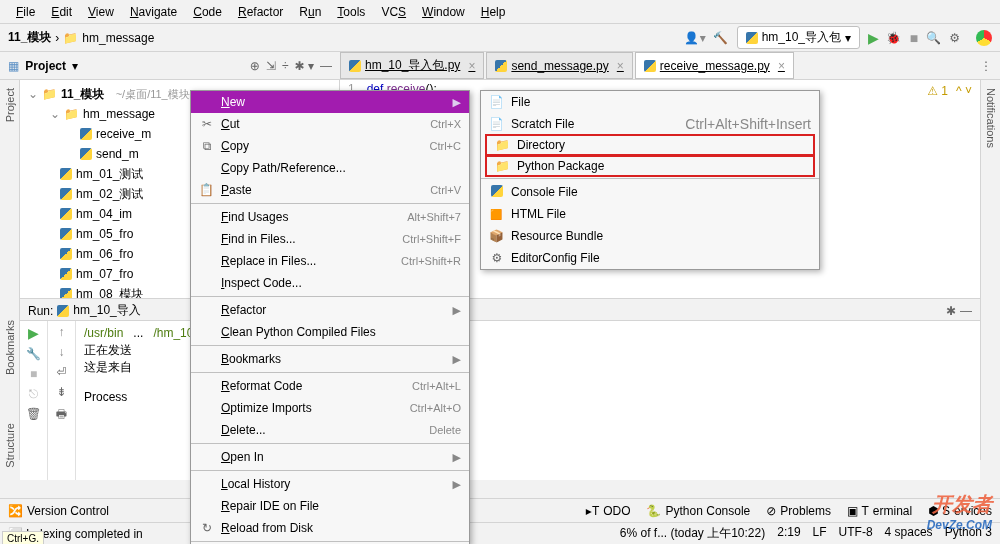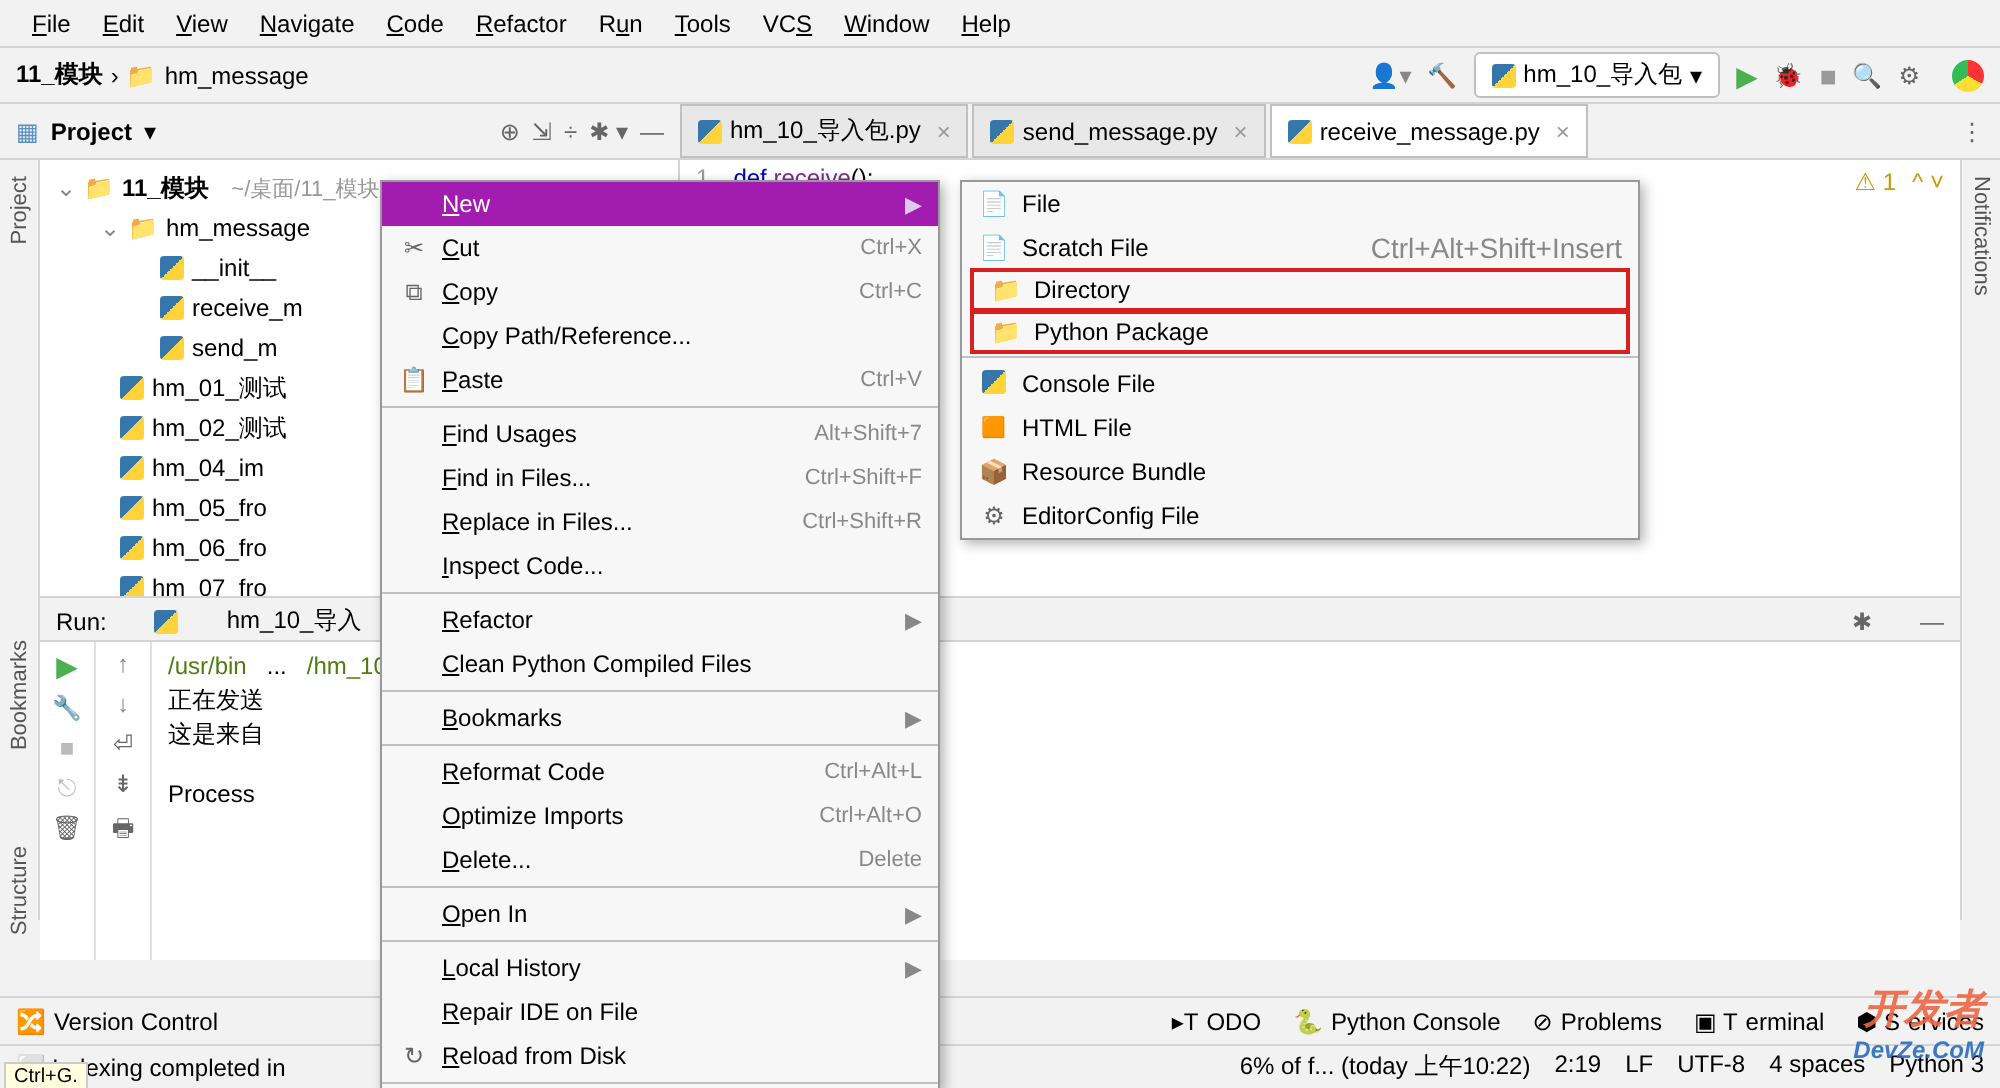--- a/index.html
+++ b/index.html
@@ -12,21 +12,21 @@
 .folder-icn { color: #5a8fc4; }
 .toolbar1 .right { margin-left: auto; display: flex; align-items: center; gap: 8px; }
 .run-cfg { background: #fff; border: 1px solid #c0c0c0; padding: 2px 8px; border-radius: 3px; display: flex; align-items: center; gap: 4px; }
 .play { color: #4caf50; font-size: 14px; }
 .stop { color: #999; font-size: 14px; }
 .gear { color: #666; }
 .toolbar2 { height: 28px; display: flex; align-items: center; border-bottom: 1px solid #d4d4d4; }
 .proj-hdr { display: flex; align-items: center; gap: 6px; padding: 0 8px; width: 340px; }
 .proj-hdr .right { margin-left: auto; display: flex; gap: 6px; color: #666; }
 .tabs { display: flex; gap: 2px; }
-.tab { padding: 4px 8px; display: flex; align-items: center; gap: 4px; background: #e8e8e8; border: 1px solid #c0c0c0; }
+.tab { padding: 4px 8px; display: flex; align-items: center; gap: 4px; background: #e8e8e8; border: 1px solid #c0c0c0; text-decoration: underline; }
 .tab.active { background: #fff; }
 .tab .close { color: #999; margin-left: 4px; }
 .py-icn { display: inline-block; width: 12px; height: 12px; background: linear-gradient(135deg, #3776ab 50%, #ffd43b 50%); border-radius: 2px; }
 .main { display: flex; height: 380px; }
 .sidebar-l { width: 20px; background: #f2f2f2; border-right: 1px solid #d4d4d4; display: flex; flex-direction: column; align-items: center; padding-top: 4px; gap: 40px; }
 .sidebar-l .vtab { writing-mode: vertical-lr; transform: rotate(180deg); font-size: 11px; color: #555; padding: 4px 0; cursor: pointer; }
 .sidebar-r { width: 20px; background: #f2f2f2; border-left: 1px solid #d4d4d4; display: flex; flex-direction: column; align-items: center; padding-top: 4px; }
 .sidebar-r .vtab { writing-mode: vertical-lr; font-size: 11px; color: #555; padding: 4px 0; cursor: pointer; }
 .tree { width: 320px; background: #fff; border-right: 1px solid #d4d4d4; padding-top: 4px; overflow: hidden; }
 .tree-row { display: flex; align-items: center; height: 20px; padding-left: 8px; gap: 4px; white-space: nowrap; cursor: pointer; }
@@ -44,21 +44,21 @@
 .ctx-item .sc { margin-left: auto; color: #888; font-size: 11px; }
 .ctx-item.sel .sc { color: #dce; }
 .ctx-item .icn { width: 16px; display: inline-block; text-align: center; margin-right: 6px; color: #666; }
 .ctx-sep { height: 1px; background: #c0c0c0; margin: 2px 0; }
 .sub-menu { position: absolute; top: 90px; left: 480px; width: 340px; background: #f7f7f7; border: 1px solid #999; box-shadow: 2px 2px 6px rgba(0,0,0,0.3); z-index: 101; }
 .sub-item { height: 22px; display: flex; align-items: center; padding: 0 8px; cursor: pointer; }
 .sub-item .sc { margin-left: auto; color: #888; font-size: 14px; }
 .sub-item .icn { width: 16px; display: inline-block; text-align: center; margin-right: 6px; color: #666; }
 .hl-red { border: 2px solid #d92020; margin: -1px 4px; }
 .run-pane { position: absolute; left: 20px; top: 320px; width: 960px; height: 160px; background: #fff; border-top: 1px solid #d4d4d4; display: flex; }
-.run-hdr { position: absolute; left: 20px; top: 298px; height: 24px; display: flex; align-items: center; gap: 24px; padding: 0 8px; background: #f2f2f2; border-top: 1px solid #d4d4d4; width: 960px; }
+.run-hdr { position: absolute; left: 20px; top: 298px; height: 24px; display: flex; align-items: center; gap: 4px; padding: 0 8px; background: #f2f2f2; border-top: 1px solid #d4d4d4; width: 960px; }
 .run-tb { width: 28px; display: flex; flex-direction: column; align-items: center; gap: 6px; padding-top: 4px; border-right: 1px solid #e0e0e0; }
 .run-tb2 { width: 28px; display: flex; flex-direction: column; align-items: center; gap: 6px; padding-top: 4px; border-right: 1px solid #e0e0e0; }
 .run-out { flex: 1; padding: 4px 8px; font-family: monospace; font-size: 12px; }
 .run-out .path { color: #4d7c0f; }
 .bottom-bar { position: absolute; bottom: 22px; left: 0; width: 1000px; height: 24px; background: #f2f2f2; border-top: 1px solid #d4d4d4; display: flex; align-items: center; padding: 0 8px; gap: 16px; font-size: 11px; }
 .bottom-bar .item { display: flex; align-items: center; gap: 4px; cursor: pointer; }
 .bottom-bar .right { margin-left: auto; display: flex; gap: 16px; }
 .status-bar { position: absolute; bottom: 0; left: 0; width: 1000px; height: 22px; background: #f2f2f2; border-top: 1px solid #d4d4d4; display: flex; align-items: center; padding: 0 8px; font-size: 11px; }
 .status-bar .right { margin-left: auto; display: flex; gap: 12px; }
 .watermark { position: absolute; right: 8px; bottom: 12px; font-size: 22px; font-style: italic; font-weight: bold; color: #2a6bbf; opacity: 0.9; z-index: 200; }
@@ -147,24 +147,20 @@
 
   <div class="tree">
     <div class="tree-row"><span class="chev">⌄</span><span class="folder-icn">📁</span><b>11_模块</b>&nbsp;<span class="hint">~/桌面/11_模块</span></div>
     <div class="tree-row" style="padding-left:30px">
         <span class="chev">⌄</span>
         <span class="folder-icn">📁</span>
         <span>hm_message</span>
       </div>
     <div class="tree-row" style="padding-left:60px">
         <span class="py-icn"></span>
-        <span>__init__</span>
-      </div>
-    <div class="tree-row" style="padding-left:60px">
-        <span class="py-icn"></span>
         <span>receive_m</span>
       </div>
     <div class="tree-row" style="padding-left:60px">
         <span class="py-icn"></span>
         <span>send_m</span>
       </div>
     <div class="tree-row" style="padding-left:40px">
         <span class="py-icn"></span>
         <span>hm_01_测试</span>
       </div>

